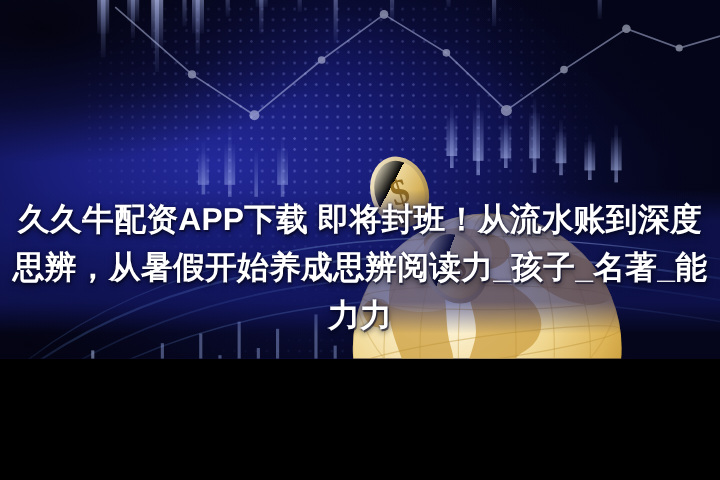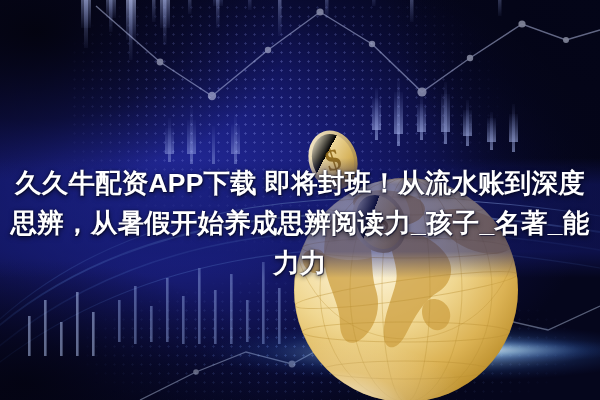--- a/index.html
+++ b/index.html
@@ -3,21 +3,21 @@
 <meta charset="utf-8">
 <style>
   html, body {
     margin: 0;
     padding: 0;
     background: #000;
   }
   #stage {
     position: relative;
     width: 600px;
-    height: 400px;
+    height: 299px;
     overflow: hidden;
     font-family: "Liberation Sans", "DejaVu Sans", sans-serif;
     background: #050618;
   }
 
   
   .bg-base {
     position: absolute;
     inset: 0;
     background:

